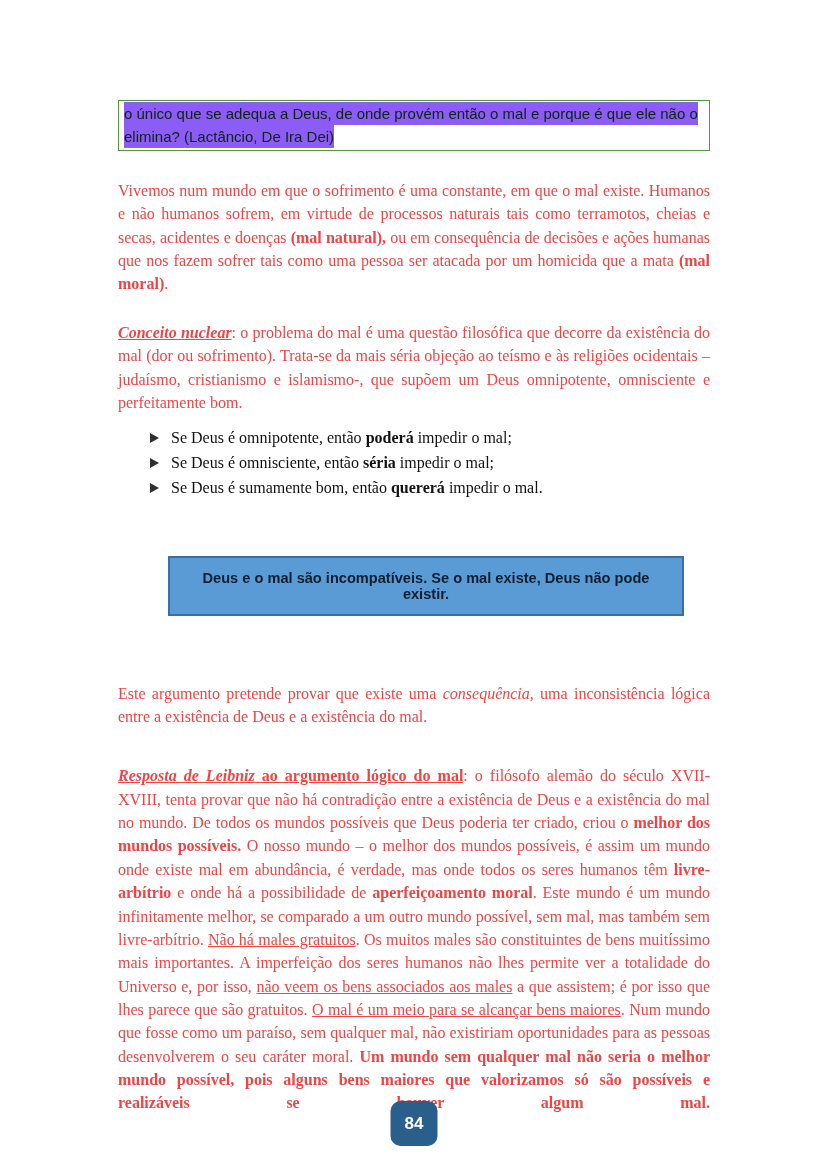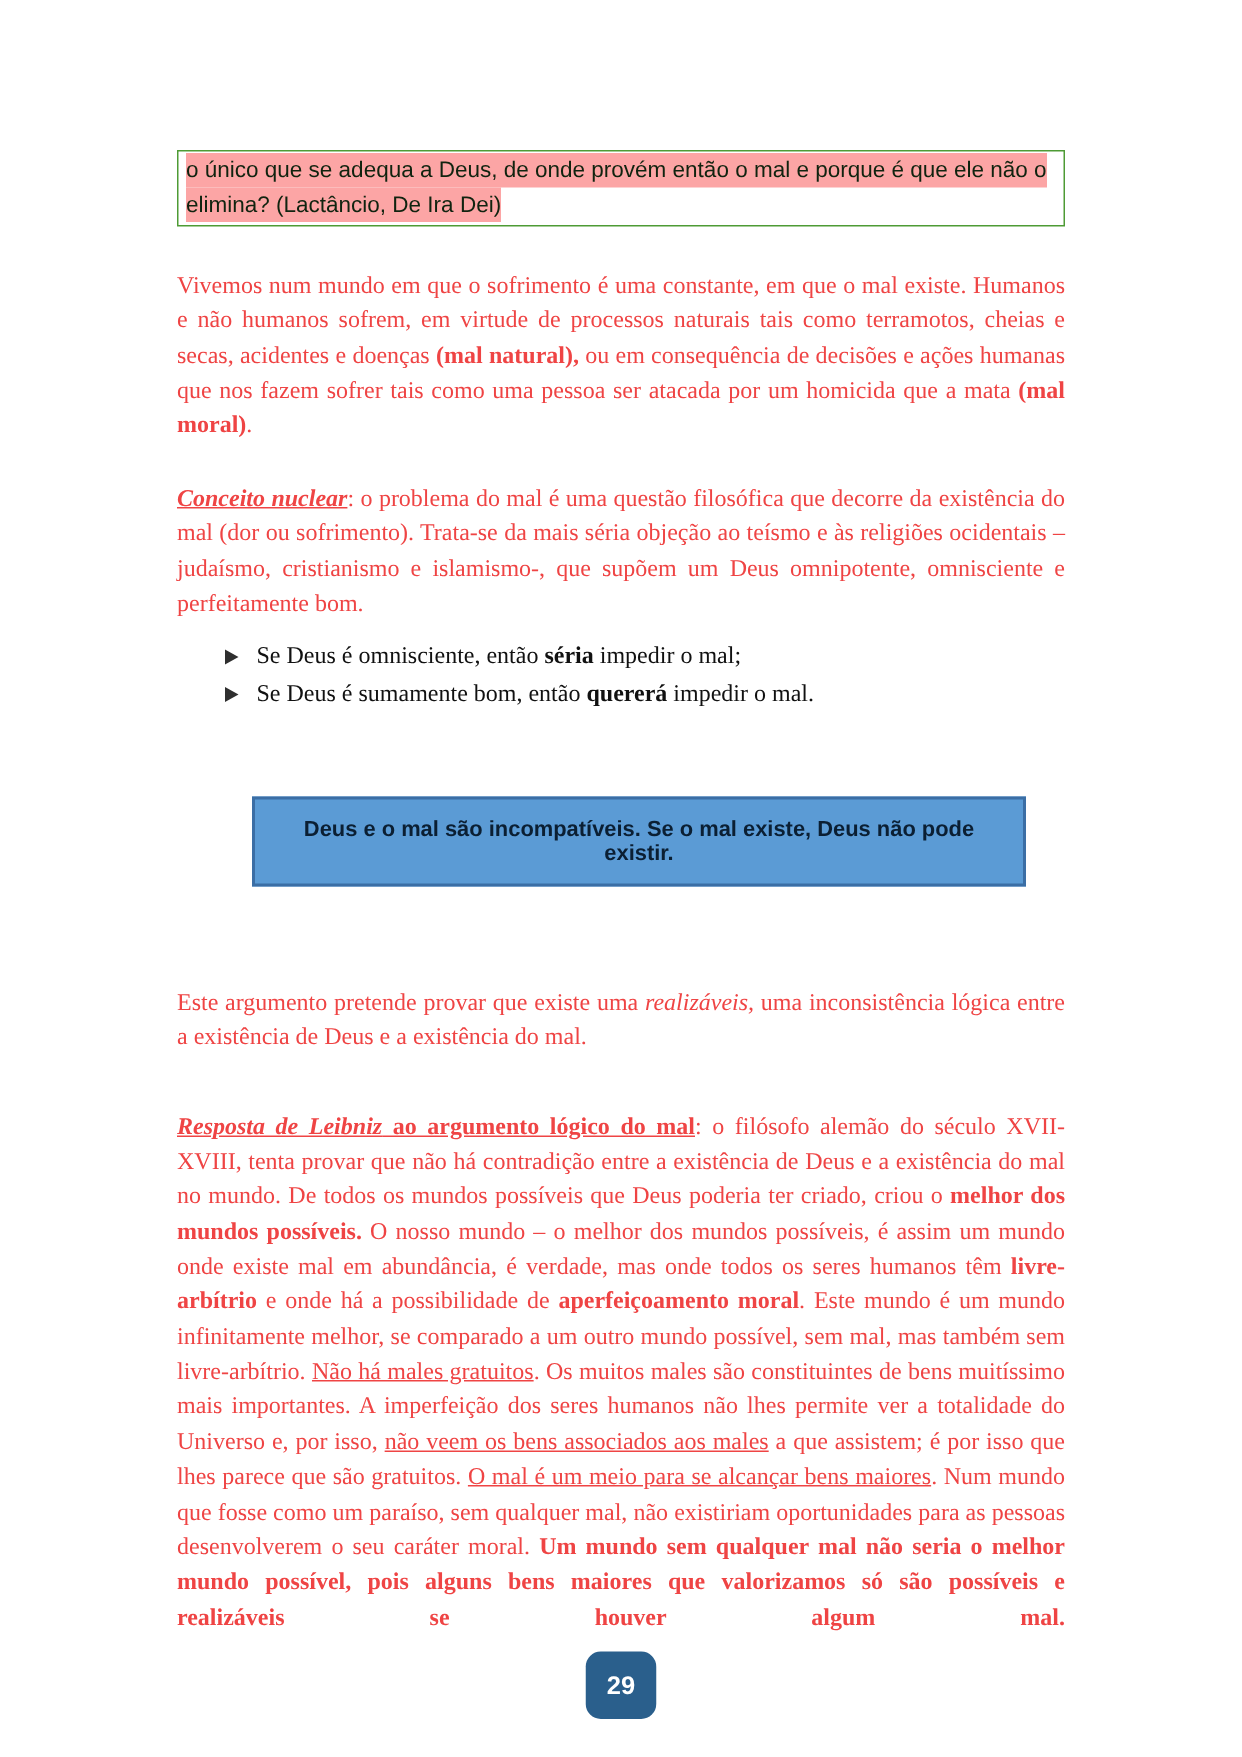--- a/index.html
+++ b/index.html
@@ -30,21 +30,21 @@
   
   .quote-box {
     border: 1px solid #4e9b35;
     padding: 2px 5px;
     font-family: "Liberation Sans", "DejaVu Sans", sans-serif;
     font-size: 15px;
     line-height: 1.5;
     color: #10230f;
   }
   .quote-box .hl {
-    background: #fca5a5;
+    background: #8b5cf6;
     padding: 3px 0;
     -webkit-box-decoration-break: clone;
     box-decoration-break: clone;
     margin-top: 20px;
   }
 
   .intro    { margin-top: 28px; }
   .conceito { margin-top: 25px; }
 
   .bullets {
@@ -106,33 +106,37 @@
     <span class="hl">o único que se adequa a Deus, de onde provém então o mal e porque é que ele não o elimina? (Lactâncio, De Ira Dei)</span>
   </div>
 
   <p class="para intro"><span>Vivemos num mundo em que o sofrimento é uma constante, em que o mal existe. Humanos e não humanos sofrem, em virtude de processos naturais tais como terramotos, cheias e secas, acidentes e doenças </span><span class="b">(mal natural),</span><span> ou em consequência de decisões e ações humanas que nos fazem sofrer tais como uma pessoa ser atacada por um homicida que a mata </span><span class="b">(mal moral)</span><span>.</span></p>
 
   <p class="para conceito"><span class="b i u">Conceito nuclear</span><span>: o problema do mal é uma questão filosófica que decorre da existência do mal (dor ou sofrimento). Trata-se da mais séria objeção ao teísmo e às religiões ocidentais – judaísmo, cristianismo e islamismo-, que supõem um Deus omnipotente, omnisciente e perfeitamente bom.</span></p>
 
   <div class="bullets">
     <div class="bullet">
       <span class="marker"></span>
+      <span class="btext"><span>Se Deus é omnipotente, então </span><span class="b">poderá</span><span> impedir o mal;</span></span>
+    </div>
+    <div class="bullet">
+      <span class="marker"></span>
       <span class="btext"><span>Se Deus é omnisciente, então </span><span class="b">séria</span><span> impedir o mal;</span></span>
     </div>
     <div class="bullet">
       <span class="marker"></span>
       <span class="btext"><span>Se Deus é sumamente bom, então </span><span class="b">quererá</span><span> impedir o mal.</span></span>
     </div>
   </div>
 
   <div class="blue-box">
     <span>Deus e o mal são incompatíveis. Se o mal existe, Deus não pode existir.</span>
   </div>
 
-  <p class="para argumento"><span>Este argumento pretende provar que existe uma </span><span class="i">realizáveis,</span><span> uma inconsistência lógica entre a existência de Deus e a existência do mal.</span></p>
+  <p class="para argumento"><span>Este argumento pretende provar que existe uma </span><span class="i">consequência,</span><span> uma inconsistência lógica entre a existência de Deus e a existência do mal.</span></p>
 
   <p class="para leibniz"><span class="b i u">Resposta de Leibniz</span><span class="b u"> ao argumento lógico do mal</span><span>: o filósofo alemão do século XVII-XVIII, tenta provar que não há contradição entre a existência de Deus e a existência do mal no mundo. De todos os mundos possíveis que Deus poderia ter criado, criou o </span><span class="b">melhor dos mundos possíveis.</span><span> O nosso mundo – o melhor dos mundos possíveis, é assim um mundo onde existe mal em abundância, é verdade, mas onde todos os seres humanos têm </span><span class="b">livre-arbítrio</span><span> e onde há a possibilidade de </span><span class="b">aperfeiçoamento moral</span><span>. Este mundo é um mundo infinitamente melhor, se comparado a um outro mundo possível, sem mal, mas também sem livre-arbítrio. </span><span class="u">Não há males gratuitos</span><span>. Os muitos males são constituintes de bens muitíssimo mais importantes. A imperfeição dos seres humanos não lhes permite ver a totalidade do Universo e, por isso, </span><span class="u">não veem os bens associados aos males</span><span> a que assistem; é por isso que lhes parece que são gratuitos. </span><span class="u">O mal é um meio para se alcançar bens maiores</span><span>. Num mundo que fosse como um paraíso, sem qualquer mal, não existiriam oportunidades para as pessoas desenvolverem o seu caráter moral. </span><span class="b">Um mundo sem qualquer mal não seria o melhor mundo possível, pois alguns bens maiores que valorizamos só são possíveis e realizáveis se houver algum mal.</span></p>
 
   <div class="page-badge">
-    <span>29</span>
+    <span>84</span>
   </div>
 
 </div>
 
 </body></html>

